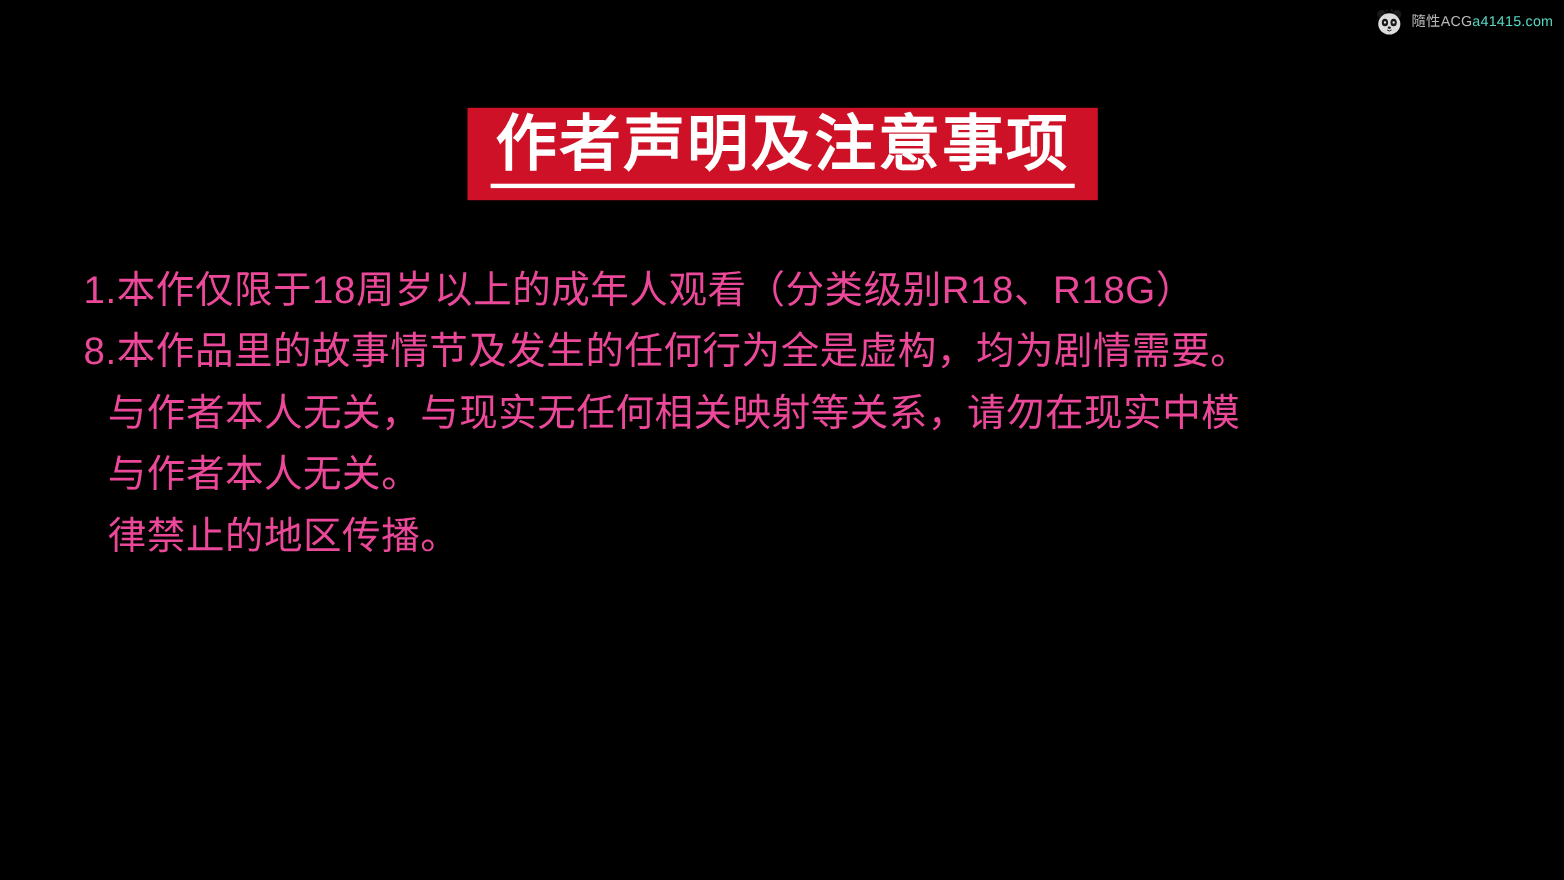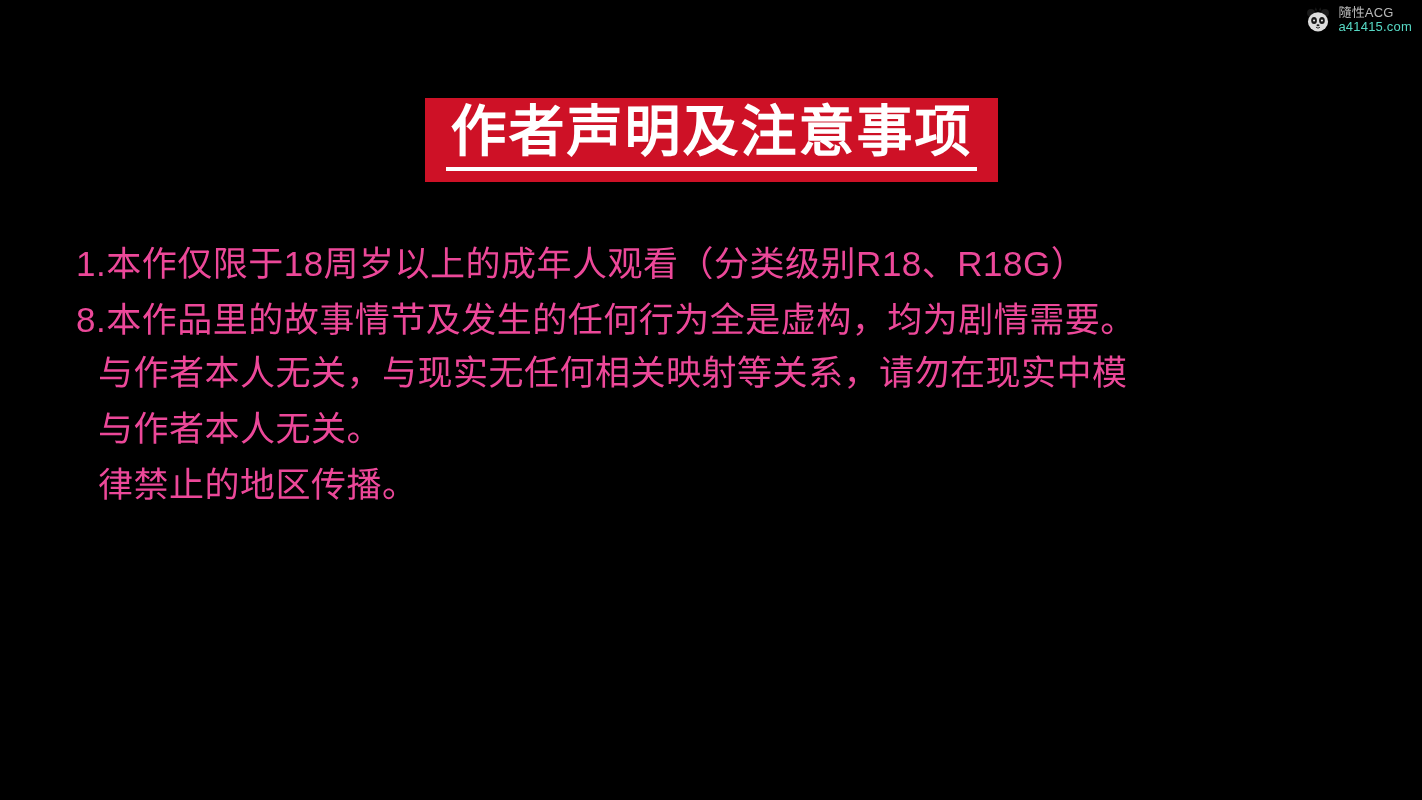--- a/index.html
+++ b/index.html
@@ -29,21 +29,21 @@
     opacity: 0.92;
   }
   .panda-icon {
     width: 28px;
     height: 28px;
     flex: 0 0 auto;
     display: block;
   }
   .wm-text {
     display: flex;
-    flex-direction: column;
+    flex-direction: row;
     justify-content: center;
     line-height: 1.05;
   }
   .wm-line1 {
     font-size: 13px;
     color: #c9c9c9;
     letter-spacing: 0.2px;
     white-space: nowrap;
   }
   .wm-line2 {
@@ -94,21 +94,20 @@
   }
   .notice-line {
     font-size: 35px;
     line-height: 56px;
     color: #ec4899;
     white-space: nowrap;
     letter-spacing: 0.5px;
   }
   .notice-line.cont {
     padding-left: 22px;
-    font-family: Liberation Mono, monospace;
   }
 </style>
 </head>
 <body>
 
 <div class="watermark">
   <svg class="panda-icon" viewBox="0 0 64 64" aria-hidden="true">
     <ellipse cx="16" cy="16" rx="9" ry="9" fill="#1c1c1c"></ellipse>
     <ellipse cx="48" cy="16" rx="9" ry="9" fill="#1c1c1c"></ellipse>
     <path d="M24 10 L27 3 L30 10 Z" fill="#1c1c1c"></path>

